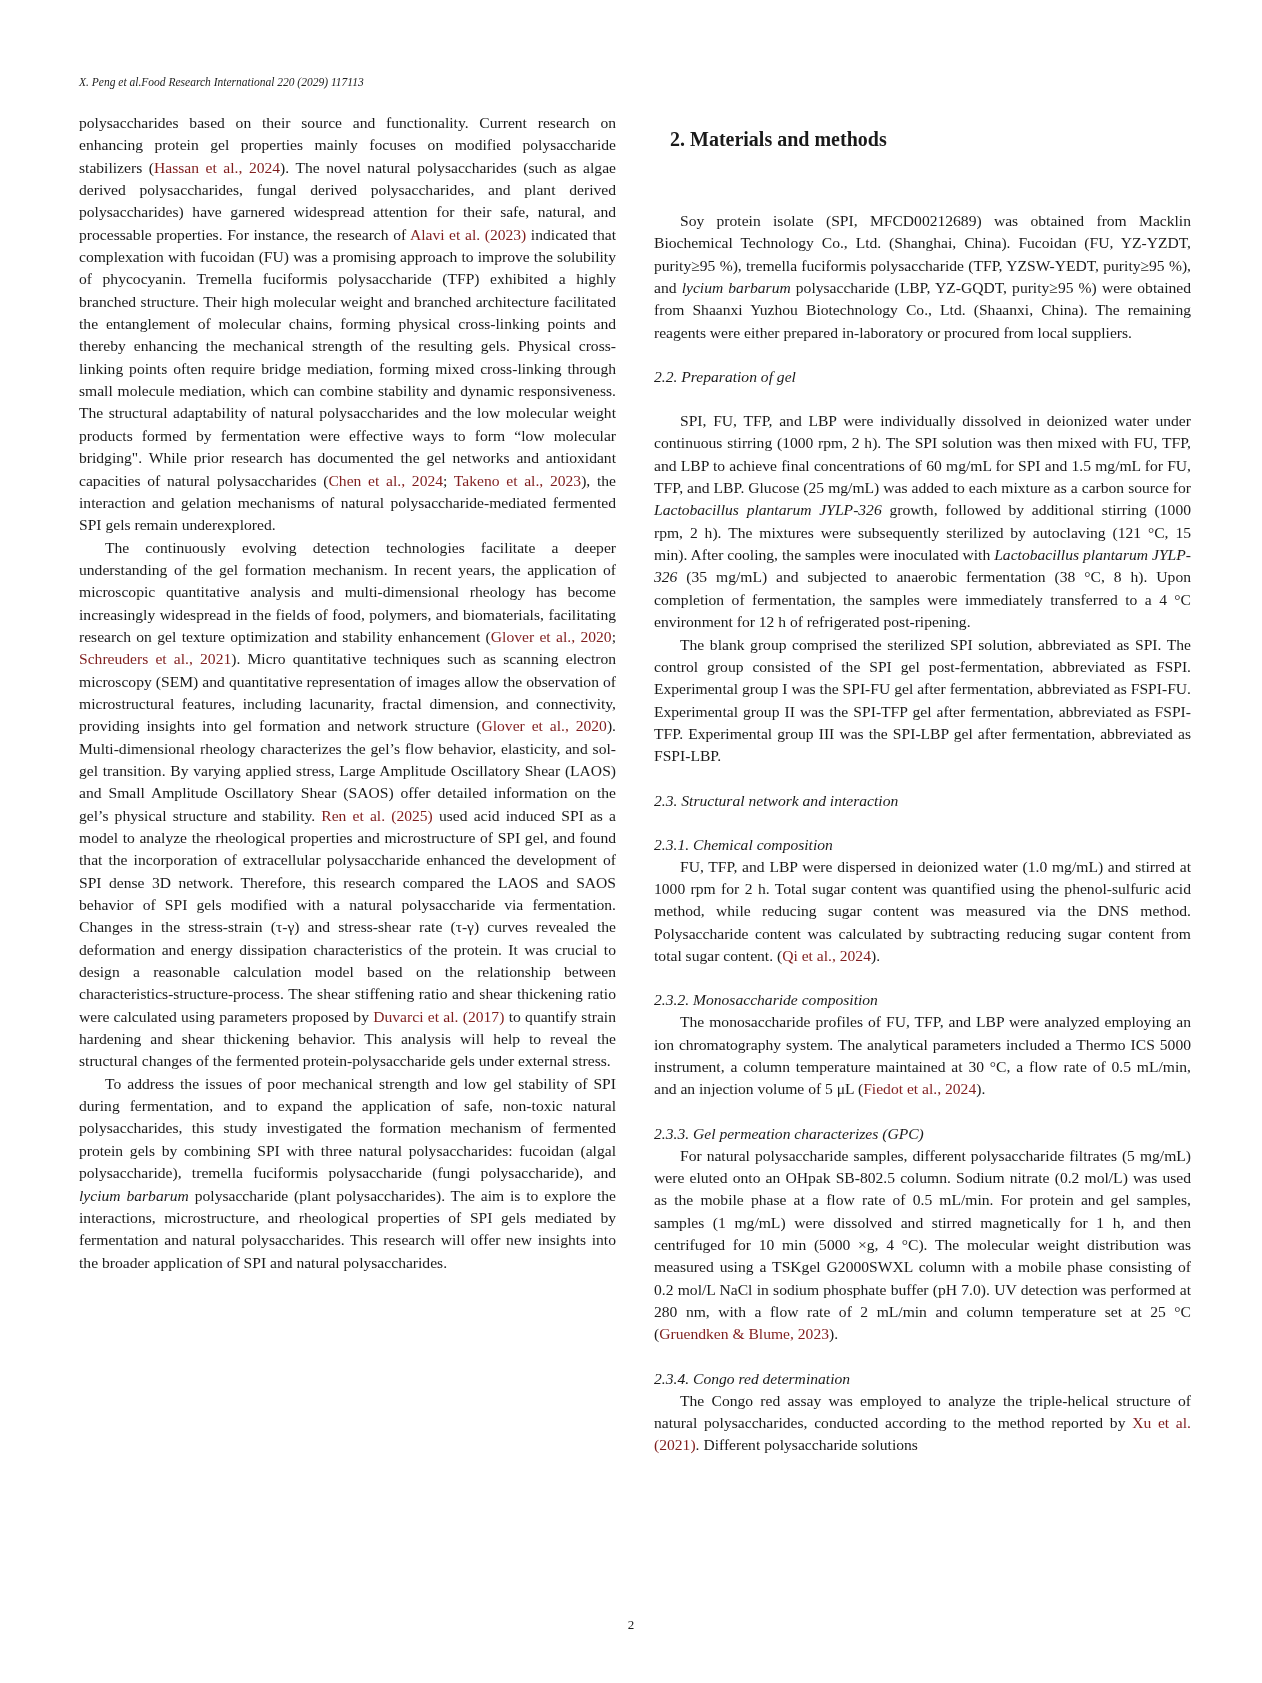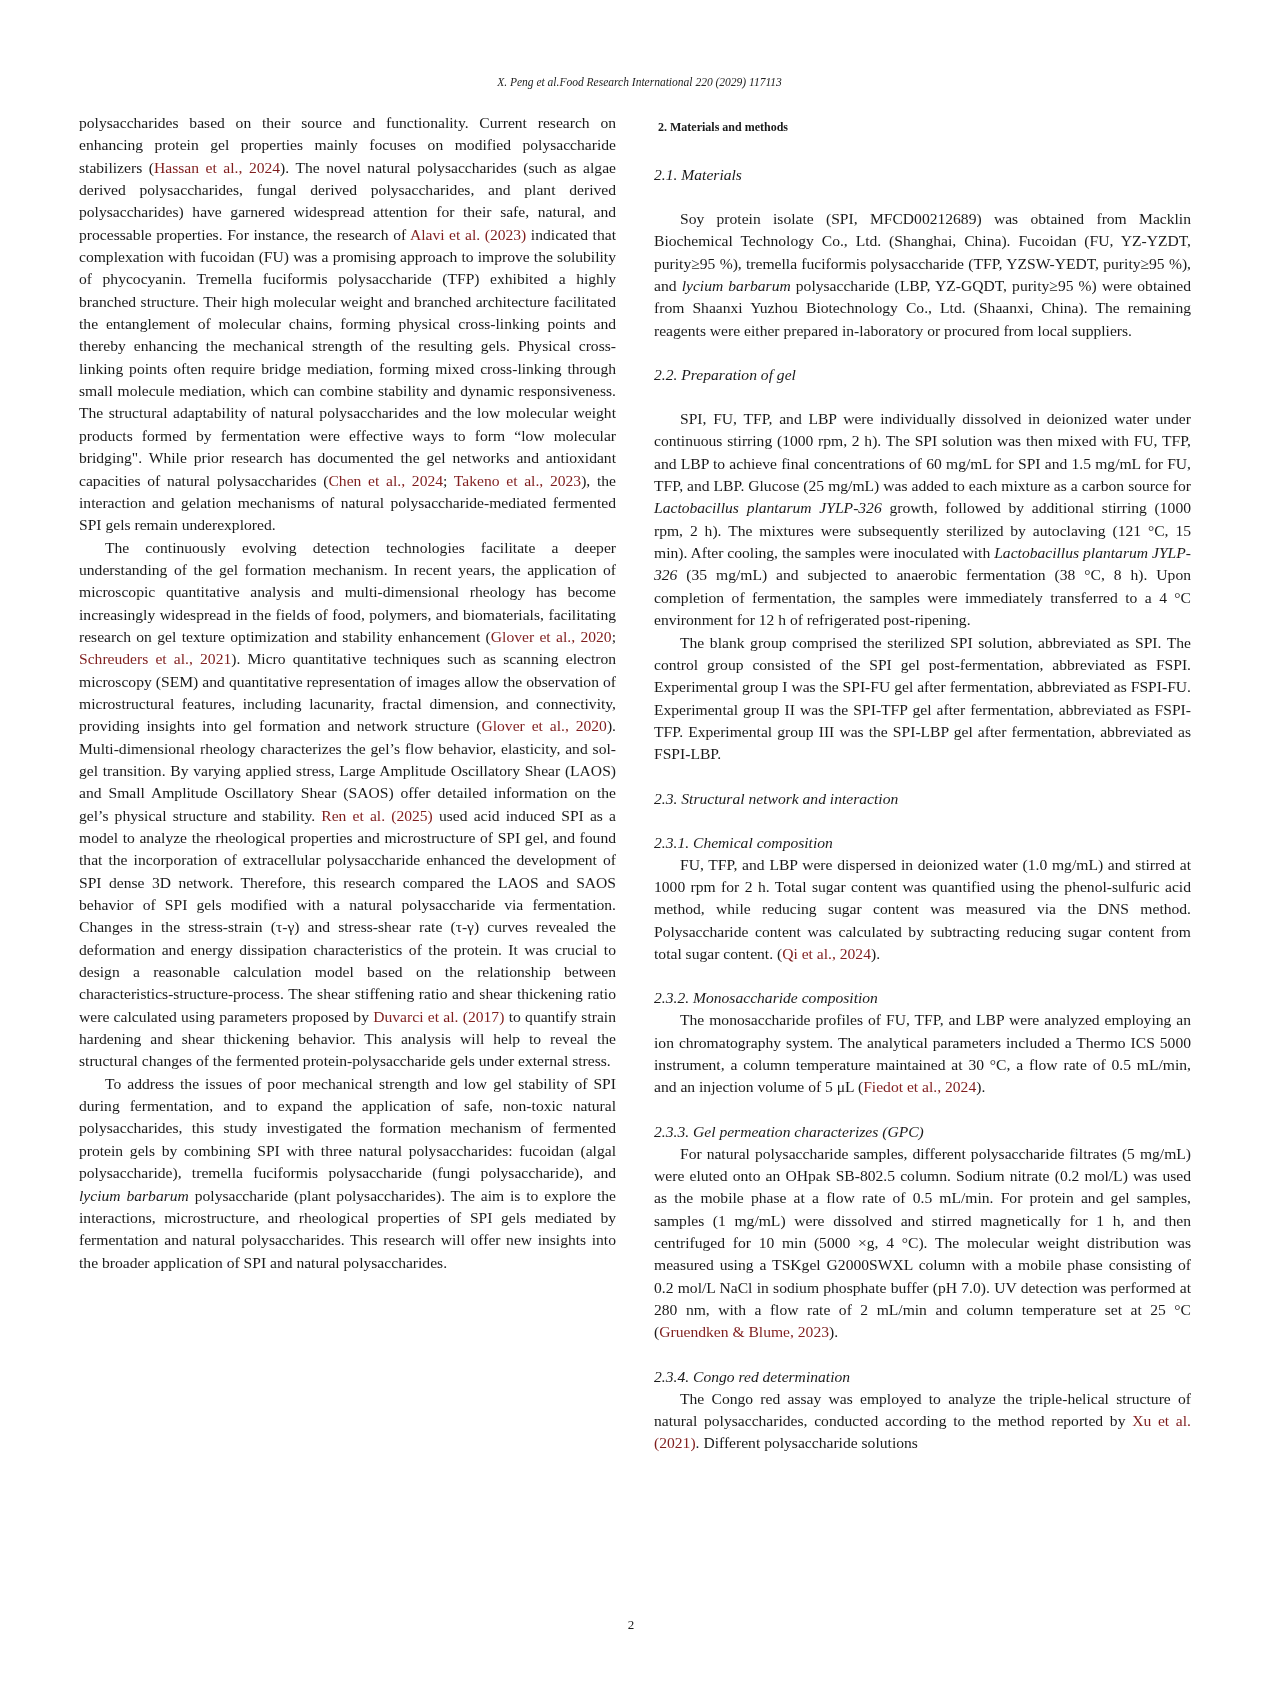--- a/index.html
+++ b/index.html
@@ -4,35 +4,35 @@
 <style>
   html, body { margin: 0; padding: 0; background: #ffffff; }
   body {
     width: 1262px; height: 1683px; position: relative; overflow: hidden;
     font-family: "Liberation Serif", "DejaVu Serif", serif;
     color: #1a1a1a;
   }
   .running-head {
     position: absolute; top: 76px; left: 79px; right: 62px;
     font-family: "Liberation Serif", serif; font-style: italic; font-size: 11.5px;
-    display: flex; justify-content: center; color: #222;
+    display: flex; justify-content: flex-start; color: #222;
   }
   .col {
     position: absolute; top: 112px;
     font-size: 15.6px; line-height: 22.35px;
     text-align: justify; hyphens: auto;
   }
   .col-left { left: 79px; width: 537px; }
   .col-right { left: 654px; width: 537px; }
   .col p { margin: 0; }
   .col p.indent { text-indent: 26px; }
   a.cite { color: #7f1d1d; text-decoration: none; }
   i { font-style: italic; }
   h2.sec {
-    margin: 4px; font-size: 12px; font-weight: bold; line-height: 22px;
+    margin: 16px; font-size: 20px; font-weight: bold; line-height: 22px;
   }
   h3.sub {
     margin: 0; font-size: 15.6px; font-weight: normal; font-style: italic; line-height: 22px;
   }
   .gap-lg { height: 22px; }
   .gap-md { height: 22px; }
   .page-num {
     position: absolute; top: 1617px; left: 0; right: 0;
     text-align: center; font-size: 13px;
   }
@@ -47,21 +47,20 @@
 
 <div class="col col-left">
   <p><span>polysaccharides based on their source and functionality. Current research on enhancing protein gel properties mainly focuses on modified polysaccharide stabilizers (</span><a class="cite">Hassan et al., 2024</a><span>). The novel natural polysaccharides (such as algae derived polysaccharides, fungal derived polysaccharides, and plant derived polysaccharides) have garnered widespread attention for their safe, natural, and processable properties. For instance, the research of </span><a class="cite">Alavi et al. (2023)</a><span> indicated that complexation with fucoidan (FU) was a promising approach to improve the solubility of phycocyanin. Tremella fuciformis polysaccharide (TFP) exhibited a highly branched structure. Their high molecular weight and branched architecture facilitated the entanglement of molecular chains, forming physical cross-linking points and thereby enhancing the mechanical strength of the resulting gels. Physical cross-linking points often require bridge mediation, forming mixed cross-linking through small molecule mediation, which can combine stability and dynamic responsiveness. The structural adaptability of natural polysaccharides and the low molecular weight products formed by fermentation were effective ways to form “low molecular bridging". While prior research has documented the gel networks and antioxidant capacities of natural polysaccharides (</span><a class="cite">Chen et al., 2024</a><span>; </span><a class="cite">Takeno et al., 2023</a><span>), the interaction and gelation mechanisms of natural polysaccharide-mediated fermented SPI gels remain underexplored.</span></p>
   <p class="indent"><span>The continuously evolving detection technologies facilitate a deeper understanding of the gel formation mechanism. In recent years, the application of microscopic quantitative analysis and multi-dimensional rheology has become increasingly widespread in the fields of food, polymers, and biomaterials, facilitating research on gel texture optimization and stability enhancement (</span><a class="cite">Glover et al., 2020</a><span>; </span><a class="cite">Schreuders et al., 2021</a><span>). Micro quantitative techniques such as scanning electron microscopy (SEM) and quantitative representation of images allow the observation of microstructural features, including lacunarity, fractal dimension, and connectivity, providing insights into gel formation and network structure (</span><a class="cite">Glover et al., 2020</a><span>). Multi-dimensional rheology characterizes the gel’s flow behavior, elasticity, and sol-gel transition. By varying applied stress, Large Amplitude Oscillatory Shear (LAOS) and Small Amplitude Oscillatory Shear (SAOS) offer detailed information on the gel’s physical structure and stability. </span><a class="cite">Ren et al. (2025)</a><span> used acid induced SPI as a model to analyze the rheological properties and microstructure of SPI gel, and found that the incorporation of extracellular polysaccharide enhanced the development of SPI dense 3D network. Therefore, this research compared the LAOS and SAOS behavior of SPI gels modified with a natural polysaccharide via fermentation. Changes in the stress-strain (τ-γ) and stress-shear rate (τ-γ) curves revealed the deformation and energy dissipation characteristics of the protein. It was crucial to design a reasonable calculation model based on the relationship between characteristics-structure-process. The shear stiffening ratio and shear thickening ratio were calculated using parameters proposed by </span><a class="cite">Duvarci et al. (2017)</a><span> to quantify strain hardening and shear thickening behavior. This analysis will help to reveal the structural changes of the fermented protein-polysaccharide gels under external stress.</span></p>
   <p class="indent"><span>To address the issues of poor mechanical strength and low gel stability of SPI during fermentation, and to expand the application of safe, non-toxic natural polysaccharides, this study investigated the formation mechanism of fermented protein gels by combining SPI with three natural polysaccharides: fucoidan (algal polysaccharide), tremella fuciformis polysaccharide (fungi polysaccharide), and </span><i>lycium barbarum</i><span> polysaccharide (plant polysaccharides). The aim is to explore the interactions, microstructure, and rheological properties of SPI gels mediated by fermentation and natural polysaccharides. This research will offer new insights into the broader application of SPI and natural polysaccharides.</span></p>
 </div>
 
 <div class="col col-right">
   <h2 class="sec">2.  Materials and methods</h2>
   <div class="gap-lg"></div>
-  <h3 class="sub">2.1.  Materials</h3>
   <div class="gap-lg"></div>
   <p class="indent"><span>Soy protein isolate (SPI, MFCD00212689) was obtained from Macklin Biochemical Technology Co., Ltd. (Shanghai, China). Fucoidan (FU, YZ-YZDT, purity≥95 %), tremella fuciformis polysaccharide (TFP, YZSW-YEDT, purity≥95 %), and </span><i>lycium barbarum</i><span> polysaccharide (LBP, YZ-GQDT, purity≥95 %) were obtained from Shaanxi Yuzhou Biotechnology Co., Ltd. (Shaanxi, China). The remaining reagents were either prepared in-laboratory or procured from local suppliers.</span></p>
   <div class="gap-md"></div>
   <h3 class="sub">2.2.  Preparation of gel</h3>
   <div class="gap-lg"></div>
   <p class="indent"><span>SPI, FU, TFP, and LBP were individually dissolved in deionized water under continuous stirring (1000 rpm, 2 h). The SPI solution was then mixed with FU, TFP, and LBP to achieve final concentrations of 60 mg/mL for SPI and 1.5 mg/mL for FU, TFP, and LBP. Glucose (25 mg/mL) was added to each mixture as a carbon source for </span><i>Lactobacillus plantarum JYLP-326</i><span> growth, followed by additional stirring (1000 rpm, 2 h). The mixtures were subsequently sterilized by autoclaving (121 °C, 15 min). After cooling, the samples were inoculated with </span><i>Lactobacillus plantarum JYLP-326</i><span> (35 mg/mL) and subjected to anaerobic fermentation (38 °C, 8 h). Upon completion of fermentation, the samples were immediately transferred to a 4 °C environment for 12 h of refrigerated post-ripening.</span></p>
   <p class="indent">The blank group comprised the sterilized SPI solution, abbreviated as SPI. The control group consisted of the SPI gel post-fermentation, abbreviated as FSPI. Experimental group I was the SPI-FU gel after fermentation, abbreviated as FSPI-FU. Experimental group II was the SPI-TFP gel after fermentation, abbreviated as FSPI-TFP. Experimental group III was the SPI-LBP gel after fermentation, abbreviated as FSPI-LBP.</p>
   <div class="gap-md"></div>
   <h3 class="sub">2.3.  Structural network and interaction</h3>
   <div class="gap-lg"></div>

